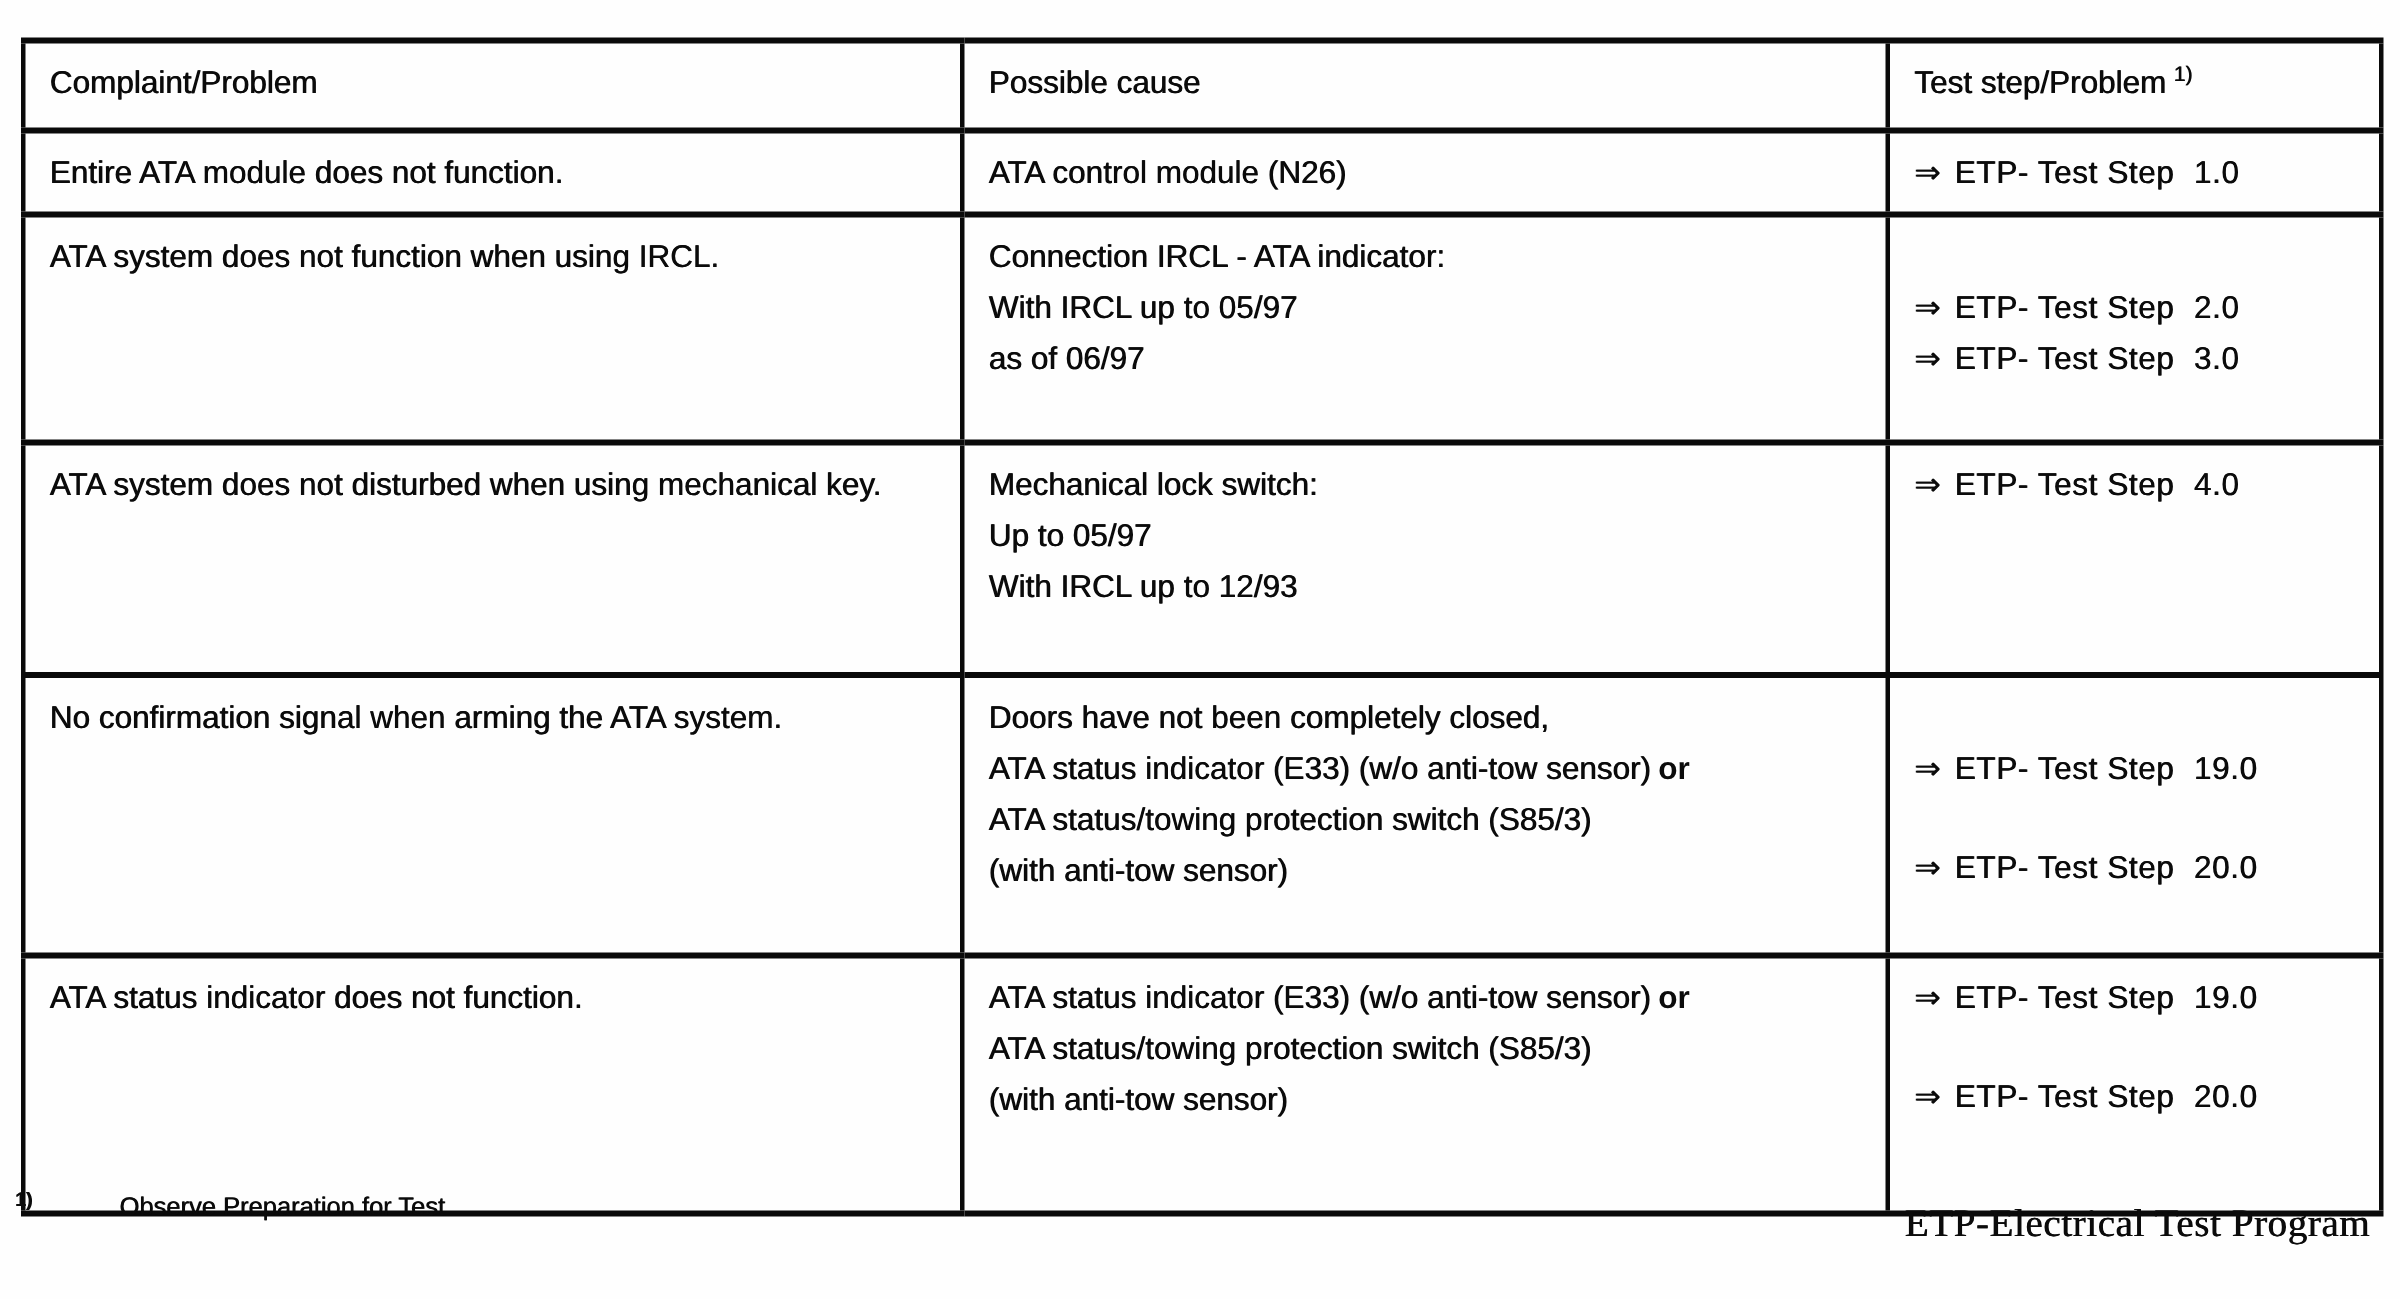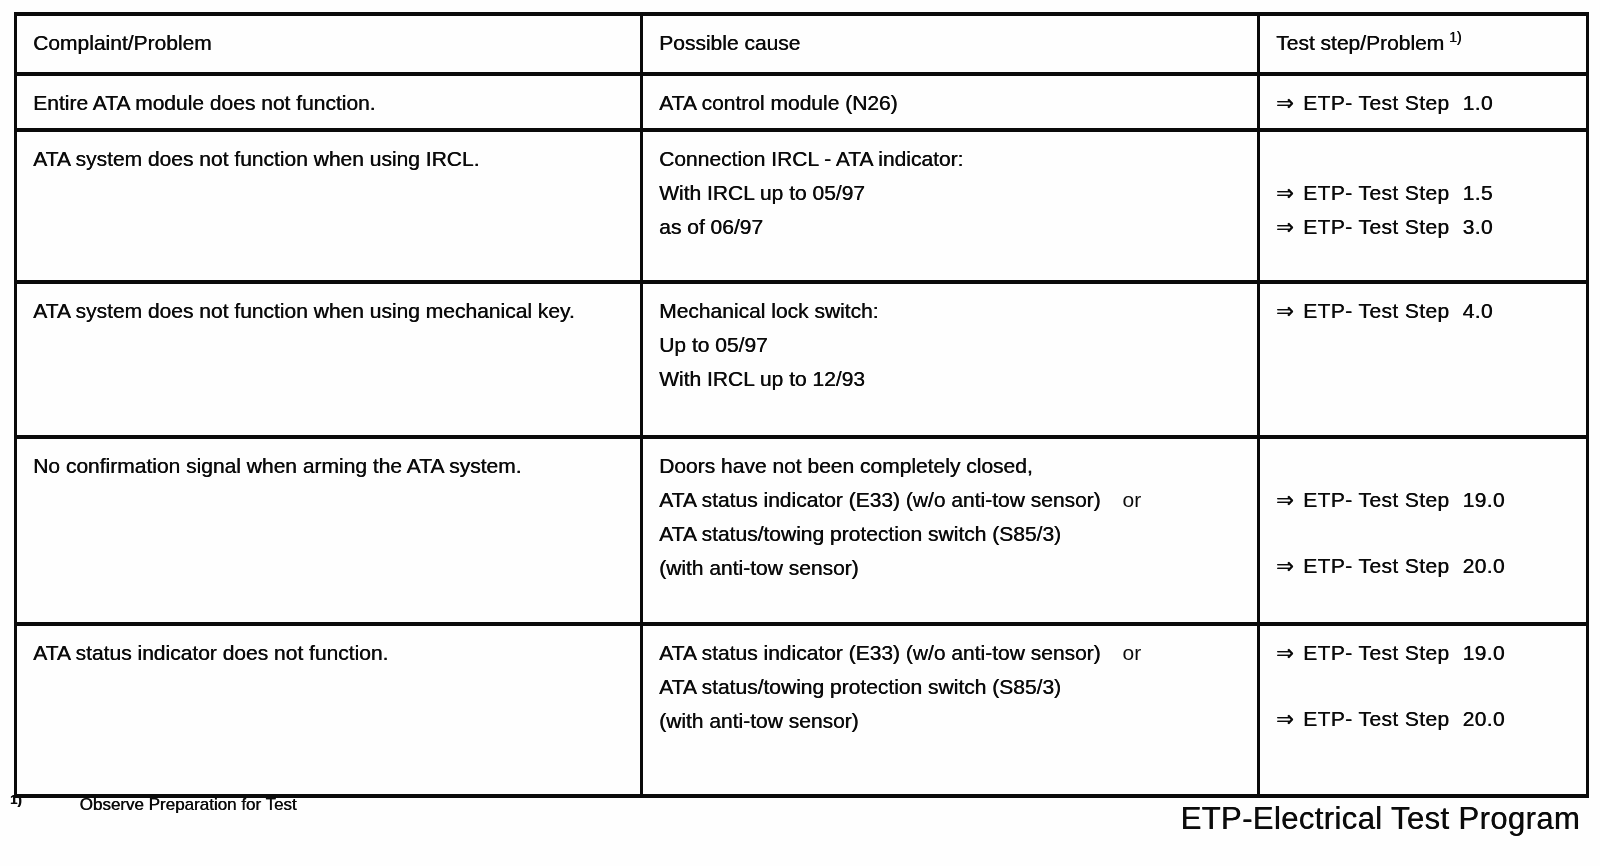--- a/index.html
+++ b/index.html
@@ -14,21 +14,21 @@
   }
   #page {
     position: relative;
     width: 1600px;
     height: 866px;
     background: #fefefe;
   }
   table.diag {
     position: absolute;
     left: 14px;
-    top: 12px;
+    top: 25px;
     width: 1572px;
     border-collapse: collapse;
     table-layout: fixed;
   }
   table.diag th, table.diag td {
     border-left: 3px solid #0a0a0a;
     border-right: 3px solid #0a0a0a;
     border-top: 4px solid #0a0a0a;
     border-bottom: 4px solid #0a0a0a;
     vertical-align: top;
@@ -46,21 +46,21 @@
     padding-bottom: 6px;
   }
   sup.fnmark {
     font-size: 14px;
     vertical-align: super;
     line-height: 0;
     margin-left: 5px;
   }
   .line { line-height: 34px; }
   .line.right { }
-  .bold-suffix { font-weight: normal; margin-left: 22px; text-shadow: none; text-align: center; }
+  .bold-suffix { font-weight: bold; margin-left: 5px; text-shadow: none; text-align: center; }
   .remedy {
     line-height: 34px;
     white-space: nowrap;
     letter-spacing: 0.4px;
   }
   .remedy .arrow { margin-right: 9px; }
   .remedy .step { margin-left: 13px; }
   td.remedy-cell.pad1 { padding-top: 44px; }  
   td.remedy-cell.gap .remedy + .remedy { margin-top: 32px; }
   .footer {
@@ -79,23 +79,24 @@
   .footnote .marker {
     font-size: 13px;
     font-weight: bold;
     vertical-align: 6px;
     margin-right: 58px;
   }
   .legend {
     position: absolute;
     right: 6px;
     top: 9px;
-    font-size: 31px;
+    font-size: 26px;
     letter-spacing: 0.4px;
     text-shadow: 0.45px 0 0 currentColor;
+    font-family: Liberation Serif, serif;
   }
 </style>
 </head>
 <body>
 
 <div id="page">
 
   <table class="diag">
     <colgroup>
       <col style="width:626px">
@@ -134,31 +135,31 @@
       <td>
         <div class="line">ATA system does not function when using IRCL.</div>
       </td>
       <td>
         <div class="line">Connection IRCL - ATA indicator:</div>
         <div class="line right">With IRCL up to 05/97</div>
         <div class="line right">as of 06/97</div>
       </td>
       <td class="remedy-cell pad1">
         <div class="remedy">
-          <span class="arrow">⇒</span><span>ETP- Test Step</span><span class="step">1.5</span>
+          <span class="arrow">⇒</span><span>ETP- Test Step</span><span class="step">2.0</span>
         </div>
         <div class="remedy">
           <span class="arrow">⇒</span><span>ETP- Test Step</span><span class="step">3.0</span>
         </div>
       </td>
     </tr>
 
     <tr style="height:155px">
       <td>
-        <div class="line">ATA system does not function when using mechanical key.</div>
+        <div class="line">ATA system does not disturbed when using mechanical key.</div>
       </td>
       <td>
         <div class="line">Mechanical lock switch:</div>
         <div class="line right">Up to 05/97</div>
         <div class="line right">With IRCL up to 12/93</div>
       </td>
       <td class="remedy-cell">
         <div class="remedy">
           <span class="arrow">⇒</span><span>ETP- Test Step</span><span class="step">4.0</span>
         </div>

